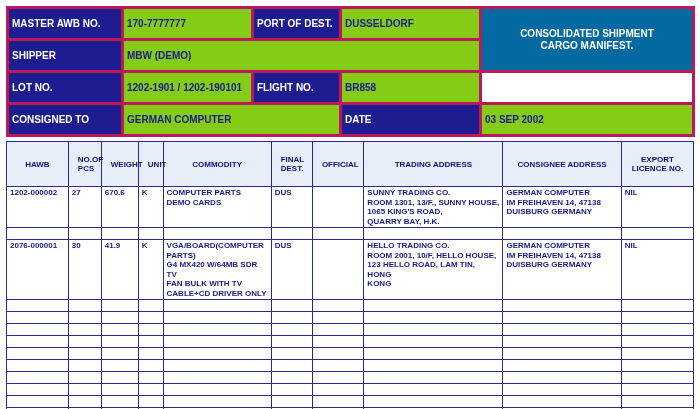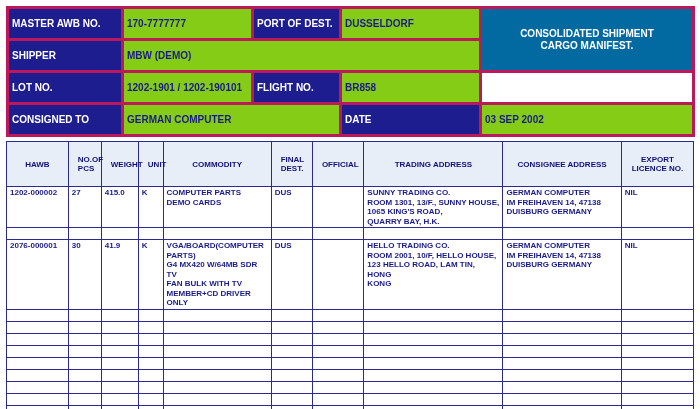--- a/index.html
+++ b/index.html
@@ -111,21 +111,21 @@
         <th>CONSIGNEE ADDRESS</th>
         <th>EXPORT
 LICENCE NO.</th>
       </tr>
     </thead>
     <tbody>
 
       <tr>
         <td class="l">1202-000002</td>
         <td class="l">27</td>
-        <td class="l">415.0</td>
+        <td class="l">670.6</td>
         <td class="l">K</td>
         <td class="l">COMPUTER PARTS
 DEMO CARDS</td>
         <td class="l">DUS</td>
         <td class="l"></td>
         <td class="l">SUNNY TRADING CO.
 ROOM 1301, 13/F., SUNNY HOUSE,
 1065 KING'S ROAD,
 QUARRY BAY, H.K.</td>
         <td class="l">GERMAN COMPUTER
@@ -149,21 +149,21 @@
 
       <tr>
         <td class="l">2076-000001</td>
         <td class="l">30</td>
         <td class="l">41.9</td>
         <td class="l">K</td>
         <td class="l">VGA/BOARD(COMPUTER
 PARTS)
 G4 MX420 W/64MB SDR TV
 FAN BULK WITH TV
-MEMBER+CD DRIVER ONLY</td>
+CABLE+CD DRIVER ONLY</td>
         <td class="l">DUS</td>
         <td class="l"></td>
         <td class="l">HELLO TRADING CO.
 ROOM 2001, 10/F, HELLO HOUSE,
 123 HELLO ROAD, LAM TIN, HONG
 KONG</td>
         <td class="l">GERMAN COMPUTER
 IM FREIHAVEN 14, 47138
 DUISBURG GERMANY</td>
         <td class="l">NIL</td>

